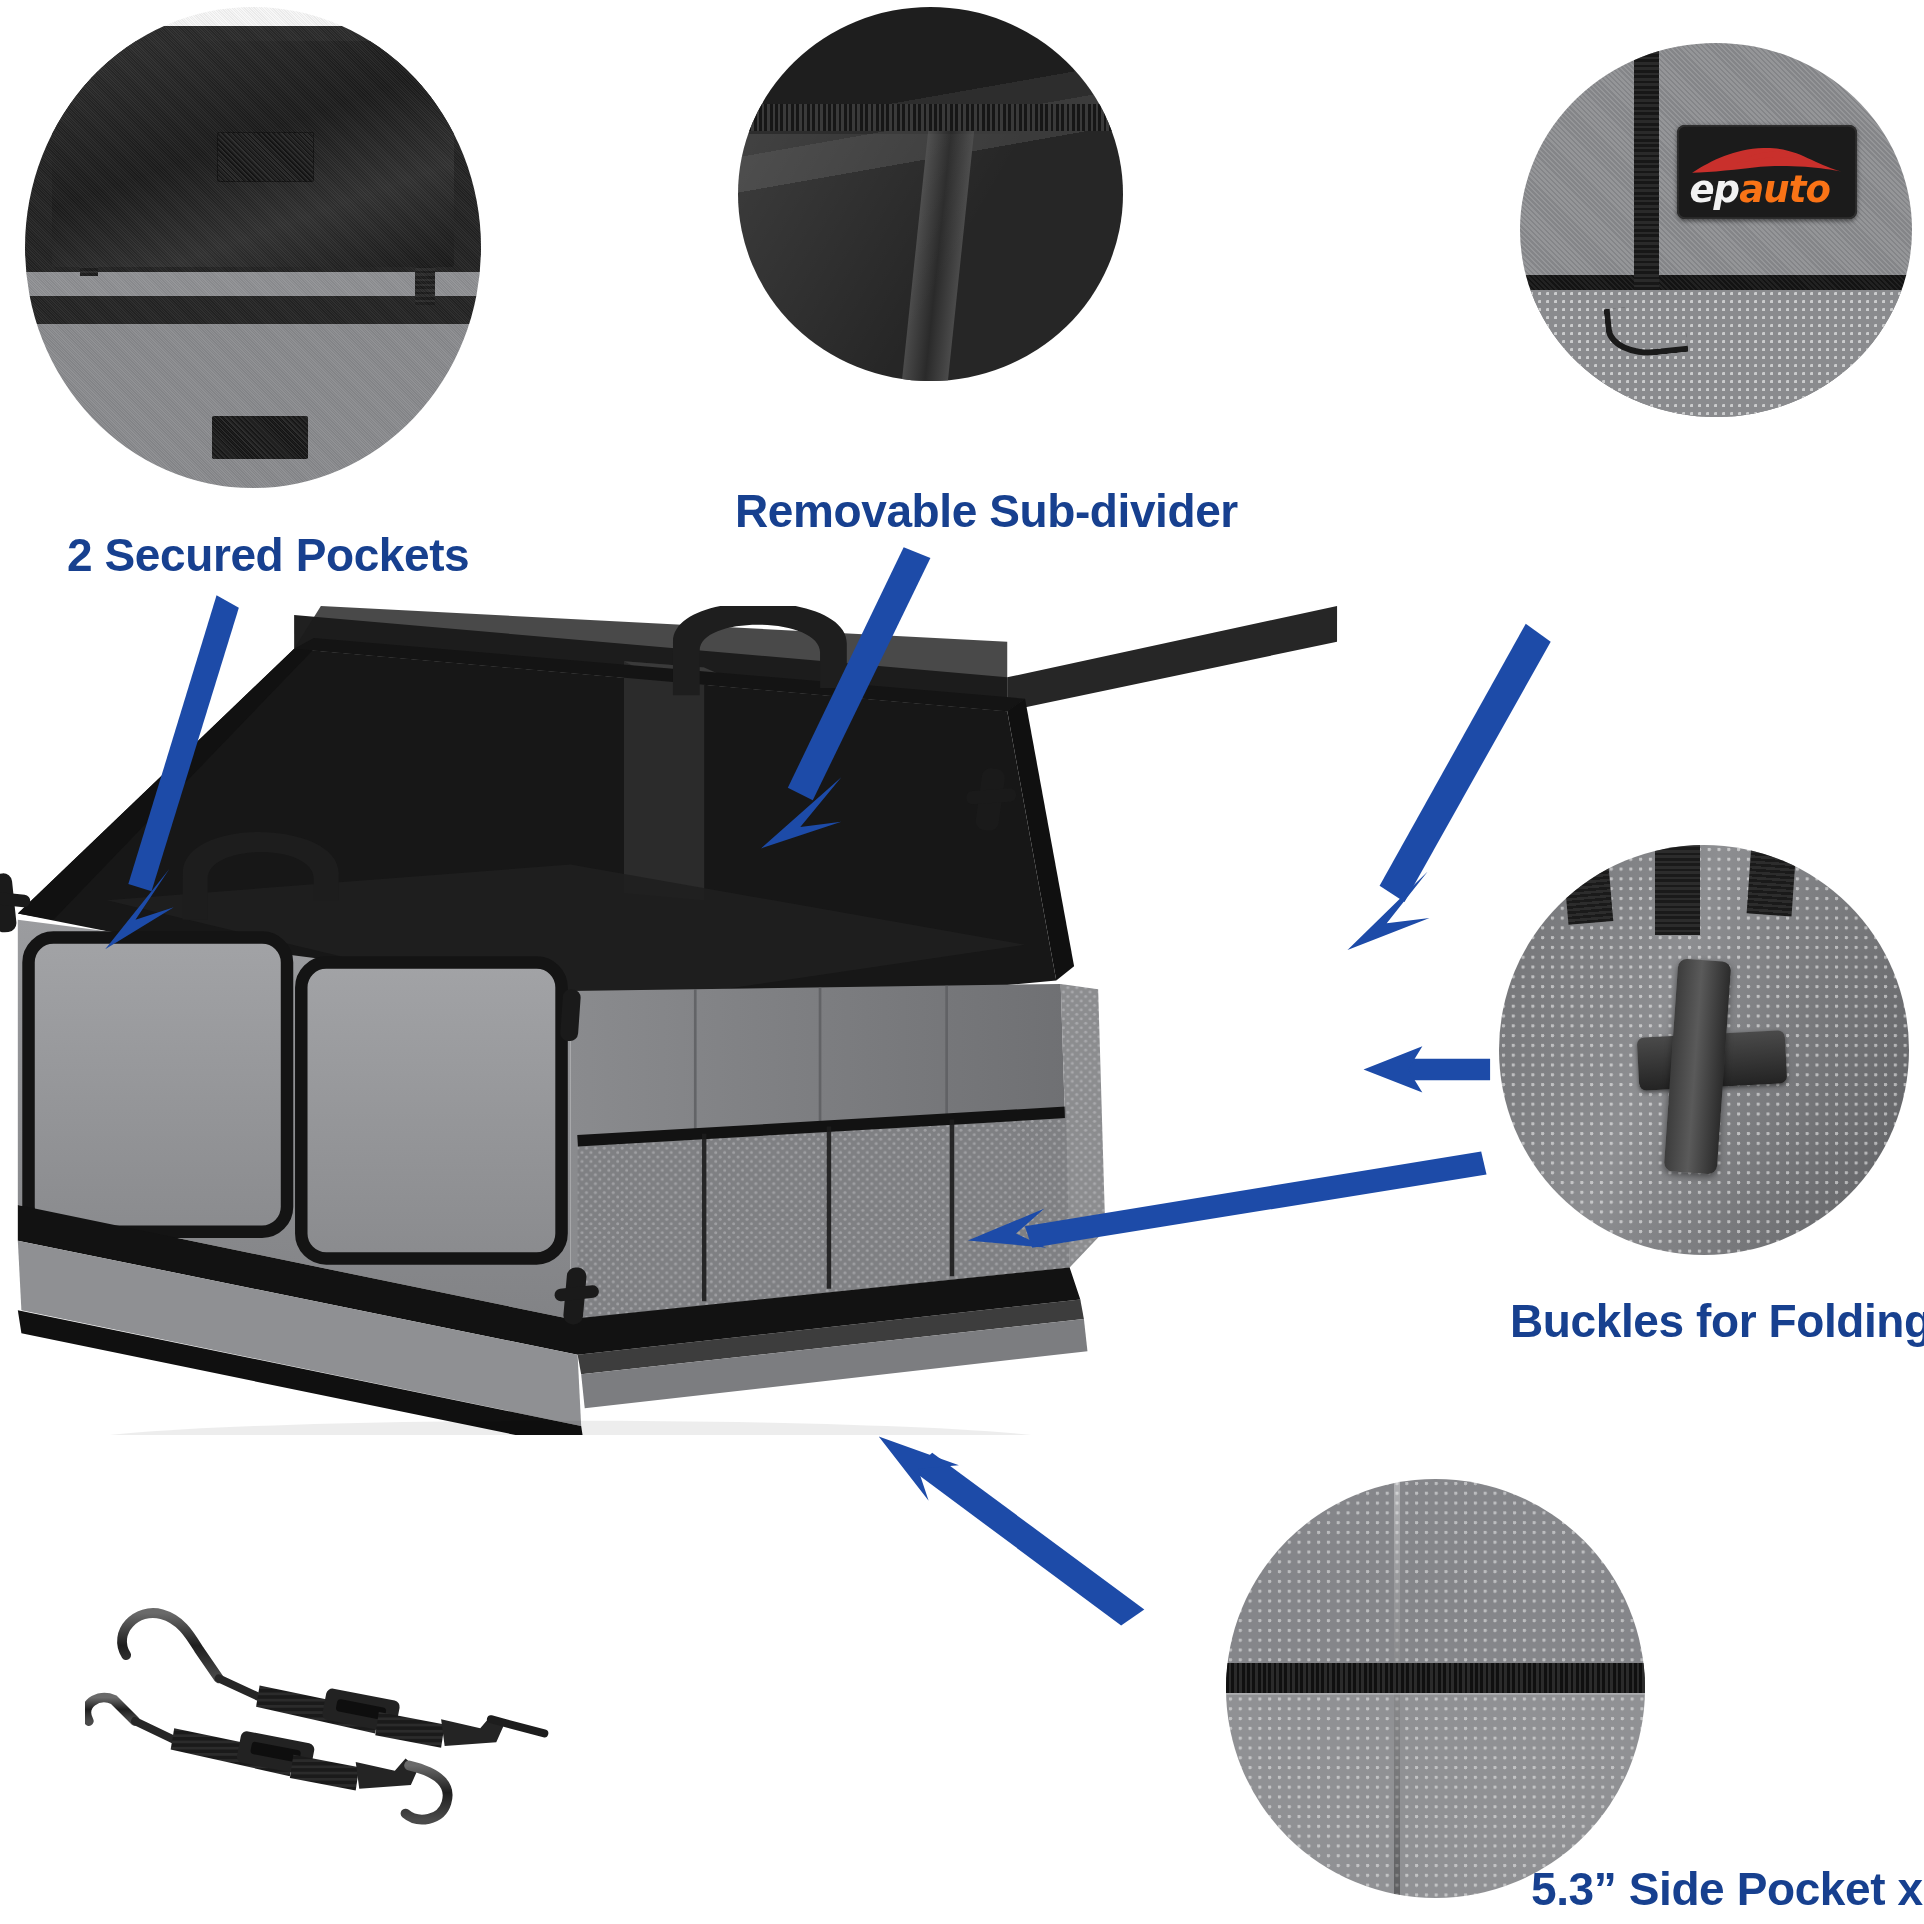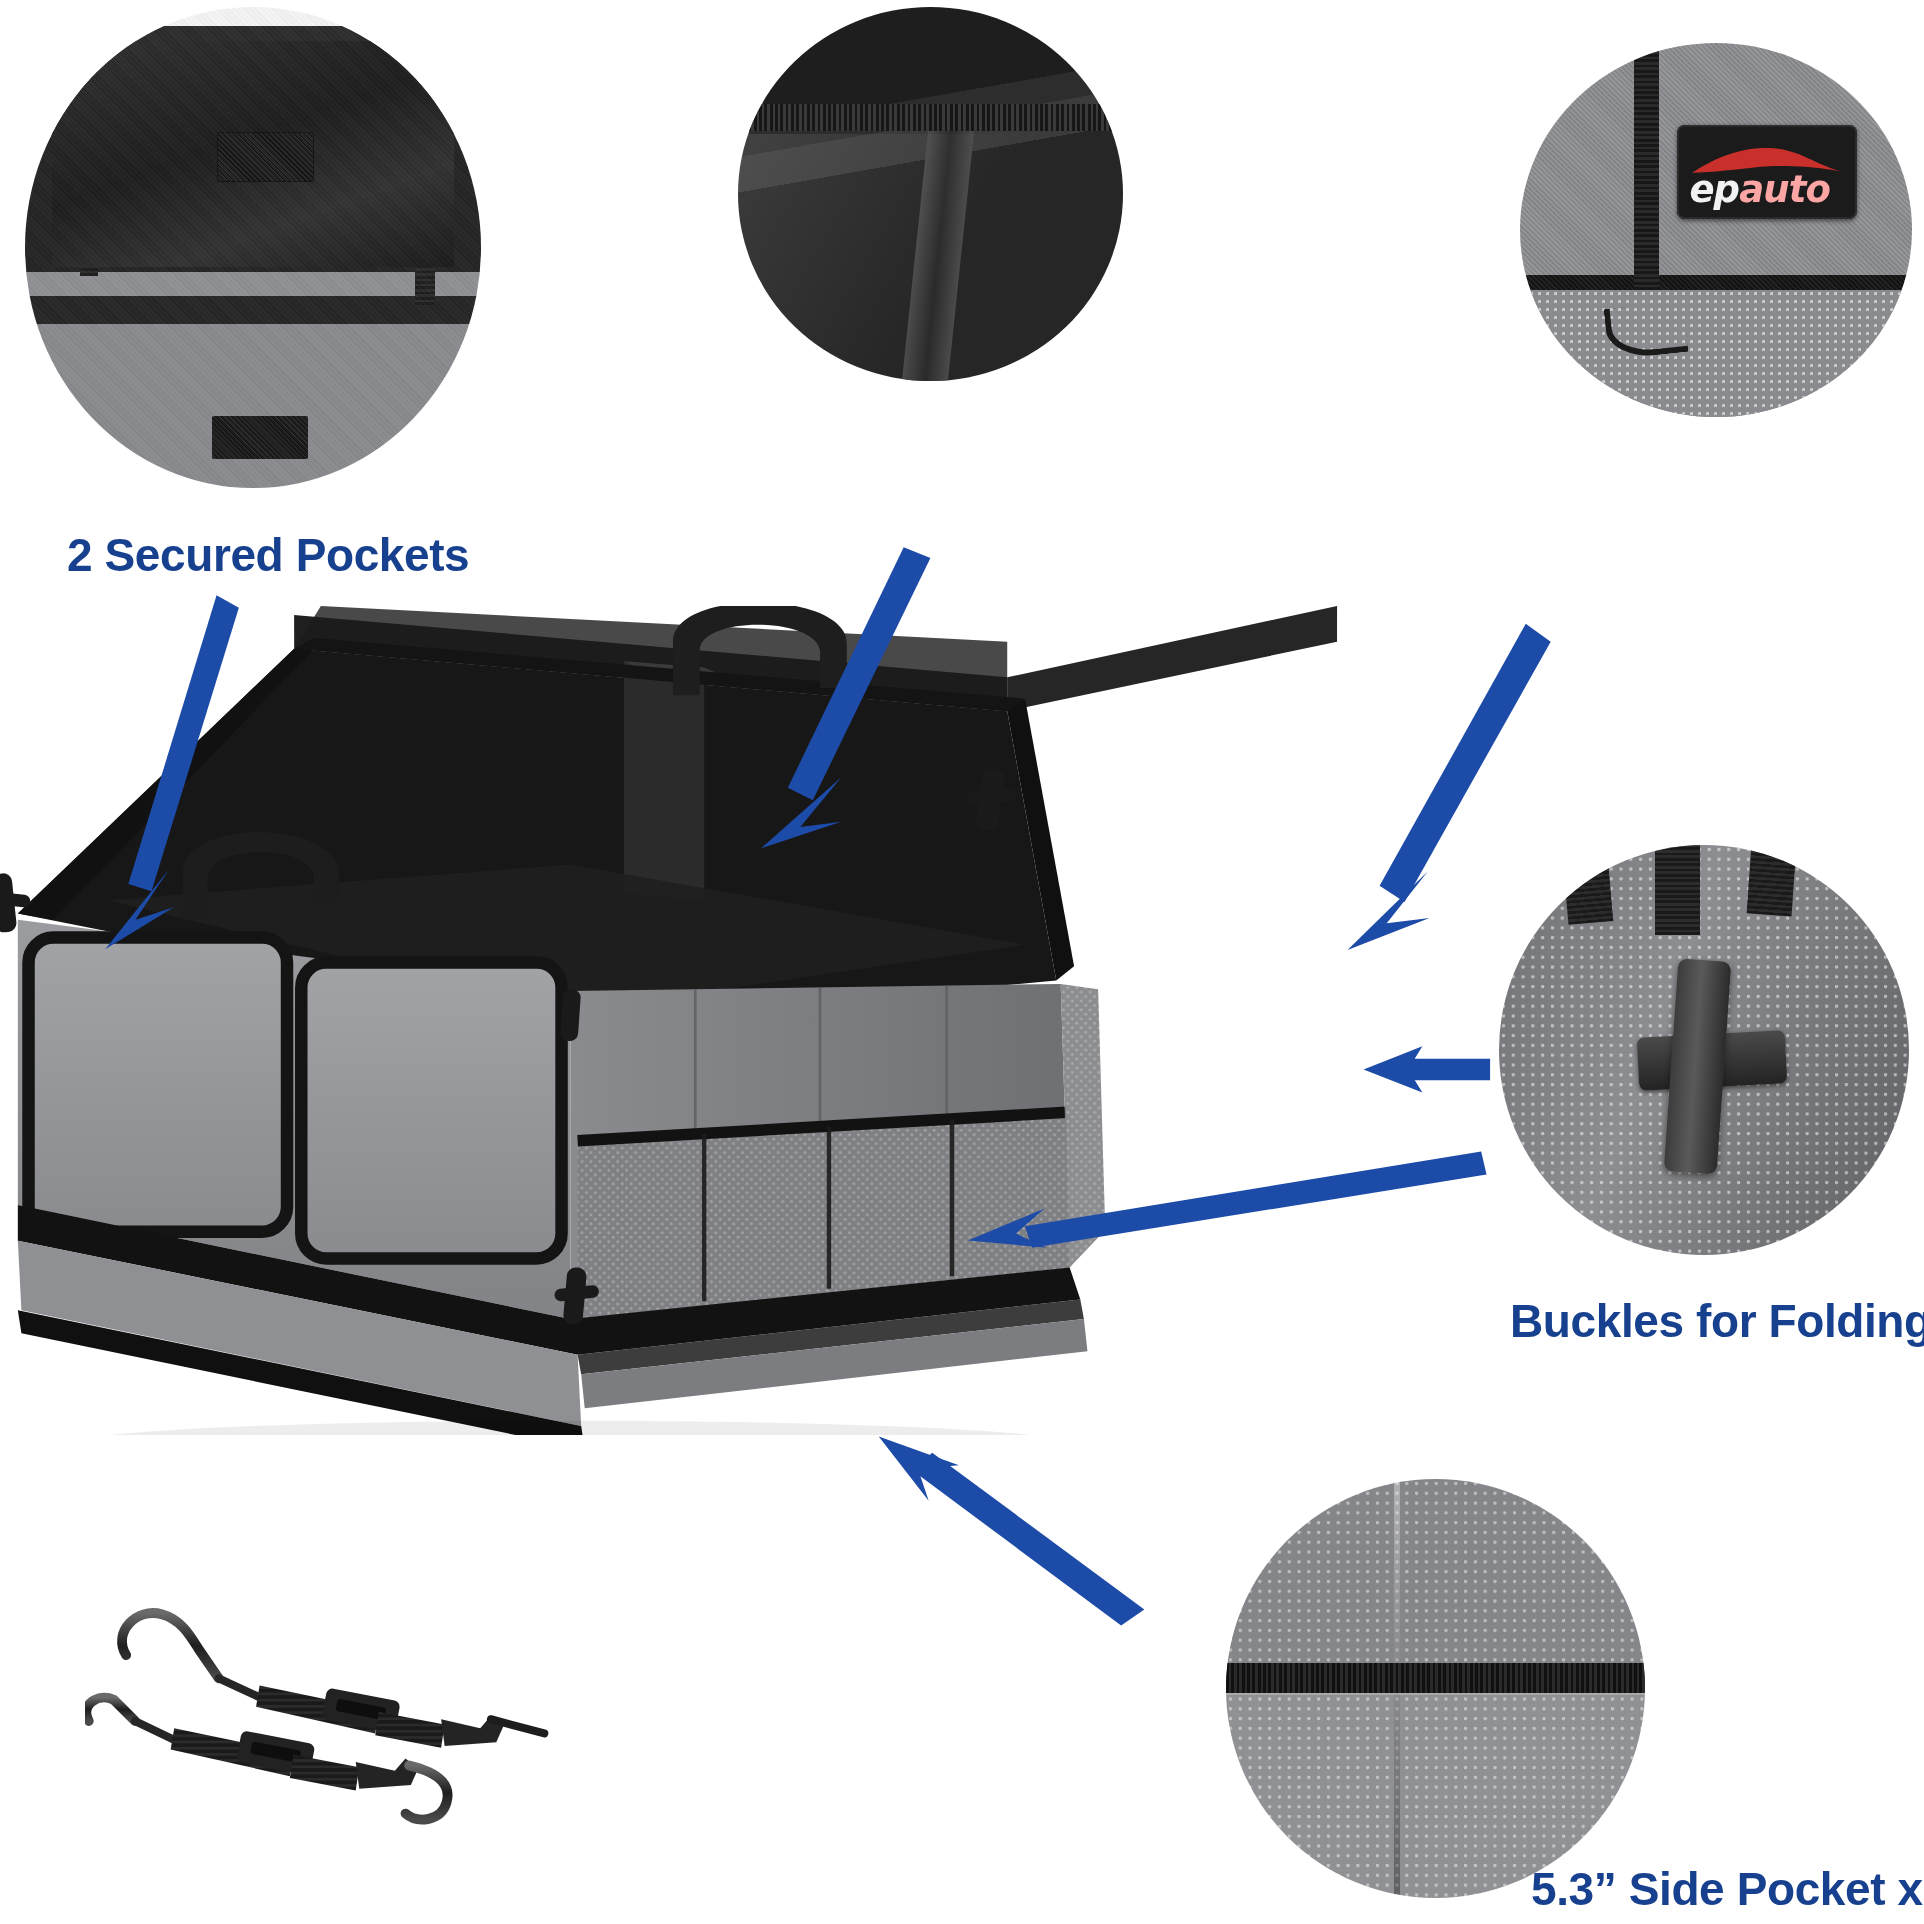--- a/index.html
+++ b/index.html
@@ -113,21 +113,21 @@
   .badge .swoosh{
     position:absolute;left:7%;top:18%;width:86%;height:38%;
   }
   .badge .logotext{
     position:absolute;left:7%;top:48%;width:88%;height:42%;
     display:flex;align-items:center;
     font-style:italic;font-weight:bold;
     font-family:"DejaVu Sans", sans-serif;
   }
   .badge .lt-ep{color:#f2f2f2;letter-spacing:-0.9px;}
-  .badge .lt-auto{color:#fca5a5;letter-spacing:-0.9px;}
+  .badge .lt-auto{color:#f97316;letter-spacing:-0.9px;}
 
   
   #circle-buckles{left:1499px;top:845px;width:410px;height:410px;
     background:
       radial-gradient(circle at 4.5px 4.5px, rgba(255,255,255,.5) 1.6px, rgba(0,0,0,0) 2px) 0 0/9.8px 9.8px,
       linear-gradient(110deg,#6f7073,#8d8e91 40%,#5f6063);
   }
   #circle-buckles .web1{position:absolute;left:16%;top:0;width:11%;height:19%;
     background:repeating-linear-gradient(0deg,#1a1a1a 0 2.7px,#2c2c2c 2.7px 5.3px);transform:rotate(-5deg);}
   #circle-buckles .web2{position:absolute;left:38%;top:0;width:11%;height:22%;
@@ -387,20 +387,21 @@
 
       <g>
         <path d="M1258 1824 L1284 1806 L1046 1630 L1024 1650 Z"></path>
         <path d="M986 1612 L1076 1644 L1030 1648 L1042 1684 Z"></path>
       </g>
     </g>
   </svg>
 
   <div class="callout-label" id="lbl-pockets" style="left:67px;top:528px;font-size:46px;">2 Secured Pockets</div>
 
+  <div class="callout-label" id="lbl-divider" style="left:735px;top:484px;font-size:46px;">Removable Sub-divider</div>
 
 
   <div class="callout-label" id="lbl-buckles" style="left:1510px;top:1294px;font-size:46px;">Buckles for Folding</div>
 
 
   <div class="callout-label" id="lbl-x8" style="left:1531px;top:1862px;font-size:46px;">5.3” Side Pocket x 8</div>
 
 </div>
 
 

